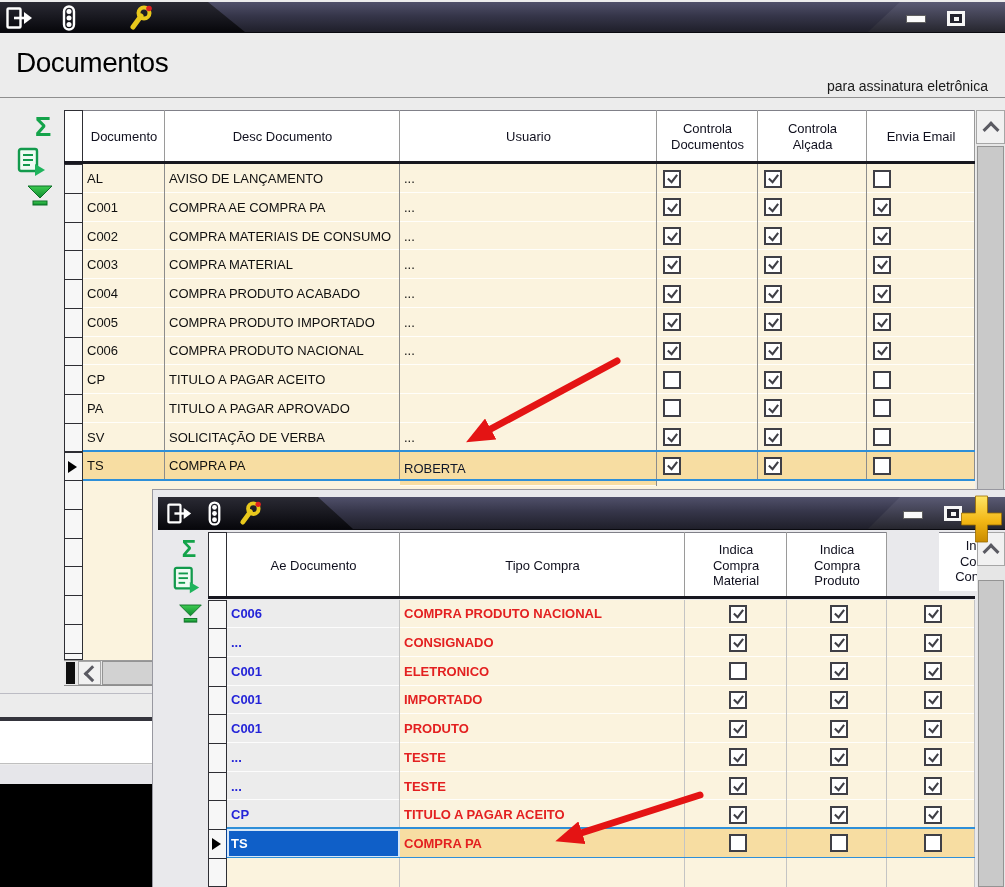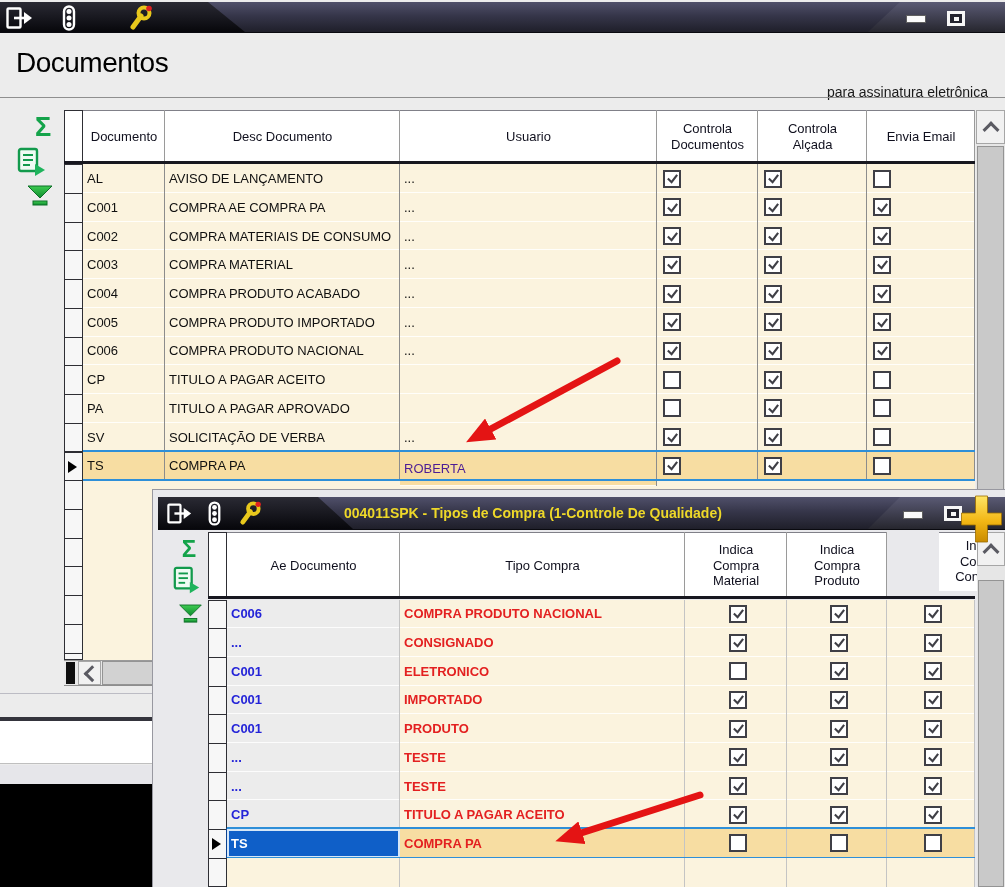--- a/index.html
+++ b/index.html
@@ -69,21 +69,21 @@
           <circle cx="23" cy="3.5" r="2.8" fill="#E02020"></circle>
         </svg>
     </span>
     <div class="abs btn-min" style="left:906px;top:13px;width:20px;height:8px;"></div>
     <div class="abs btn-max" style="left:947px;top:9px;width:18px;height:15px;">
         <div class="inner"></div>
       </div>
   </div>
 
   <div class="abs page-heading" style="left:16px;top:47px;">Documentos</div>
-  <div class="abs page-subtitle" style="right:17px;top:84px;">para assinatura eletrônica</div>
+  <div class="abs page-subtitle" style="right:17px;top:78px;">para assinatura eletrônica</div>
   <div class="abs rule" style="left:0;top:97px;width:1005px;height:1px;"></div>
 
   <div class="abs toolicon" style="left:26px;top:112px;width:34px;height:30px;">
     <span class="sigma">Σ</span>
   </div>
   <div class="abs toolicon" style="left:6px;top:145px;width:52px;height:34px;">
     <svg width="32" height="32" viewBox="0 0 32 32">
         <rect x="3" y="3" width="18" height="22" rx="2" fill="#EFFBF3" stroke="#129A4C" stroke-width="2.4"></rect>
         <line x1="7" y1="9" x2="17" y2="9" stroke="#129A4C" stroke-width="2"></line>
         <line x1="7" y1="14" x2="17" y2="14" stroke="#129A4C" stroke-width="2"></line>
@@ -350,21 +350,21 @@
         </div>
       </div>
       <div class="cell" style="position: absolute; box-sizing: border-box; left: 867px; top: 422.78px; width: 108px; height: 28.72px; background: rgb(251, 243, 222); box-shadow: rgb(140, 140, 140) -1px 0px 0px inset, rgba(255, 255, 255, 0.85) 0px -1px 0px inset;">
         <div class="ckbox" style="position: relative; box-sizing: border-box; margin-left: 2px;"></div>
       </div>
       <div class="selcell" style="position: absolute; box-sizing: border-box; left: 64px; top: 451.5px; width: 19px; height: 29.72px;">
         <div class="marker" style="position: absolute; box-sizing: border-box; left: 3px; top: 8.36px;"></div>
       </div>
       <div class="cell" style="position: absolute; box-sizing: border-box; left: 83px; top: 451.5px; width: 82px; height: 28.72px; background: rgb(247, 221, 162); box-shadow: rgb(140, 140, 140) -1px 0px 0px inset, rgba(255, 255, 255, 0.85) 0px -1px 0px inset; color: rgb(16, 16, 16);">TS</div>
       <div class="cell" style="position: absolute; box-sizing: border-box; left: 165px; top: 451.5px; width: 235px; height: 28.72px; background: rgb(247, 221, 162); box-shadow: rgb(140, 140, 140) -1px 0px 0px inset, rgba(255, 255, 255, 0.85) 0px -1px 0px inset; color: rgb(16, 16, 16);">COMPRA PA</div>
-      <div class="cell" style="position: absolute; box-sizing: border-box; left: 400px; top: 451.5px; width: 257px; height: 34px; background: rgb(247, 221, 162); box-shadow: rgb(140, 140, 140) -1px 0px 0px inset, rgba(255, 255, 255, 0.85) 0px -1px 0px inset; color: #4c1d95;">ROBERTA</div>
+      <div class="cell" style="position: absolute; box-sizing: border-box; left: 400px; top: 451.5px; width: 257px; height: 34px; background: rgb(247, 221, 162); box-shadow: rgb(140, 140, 140) -1px 0px 0px inset, rgba(255, 255, 255, 0.85) 0px -1px 0px inset; color: #0f172a;">ROBERTA</div>
       <div class="cell" style="position: absolute; box-sizing: border-box; left: 657px; top: 451.5px; width: 101px; height: 28.72px; background: rgb(247, 221, 162); box-shadow: rgb(140, 140, 140) -1px 0px 0px inset, rgba(255, 255, 255, 0.85) 0px -1px 0px inset;">
         <div class="ckbox" style="position: relative; box-sizing: border-box; margin-left: 2px;">
           <svg width="13" height="13" viewBox="0 0 14 14">
             <polyline points="2,7 6,11 12,3" fill="none" stroke="#3F3F46" stroke-width="2.3"></polyline>
           </svg>
         </div>
       </div>
       <div class="cell" style="position: absolute; box-sizing: border-box; left: 758px; top: 451.5px; width: 109px; height: 28.72px; background: rgb(247, 221, 162); box-shadow: rgb(140, 140, 140) -1px 0px 0px inset, rgba(255, 255, 255, 0.85) 0px -1px 0px inset;">
         <div class="ckbox" style="position: relative; box-sizing: border-box; margin-left: 2px;">
           <svg width="13" height="13" viewBox="0 0 14 14">
@@ -425,21 +425,20 @@
           <circle cx="11" cy="19.5" r="2.5" fill="#FFF"></circle>
         </svg>
     </span>
     <span class="abs" style="left:78px;top:4px;">
       <svg width="27" height="25" viewBox="0 0 28 26">
           <path d="M7 22 L15 11" stroke="#E8C81C" stroke-width="5" stroke-linecap="round"></path>
           <circle cx="18" cy="8" r="5.5" fill="none" stroke="#E8C81C" stroke-width="4"></circle>
           <circle cx="23" cy="3.5" r="2.8" fill="#E02020"></circle>
         </svg>
     </span>
-    <div class="tb-title" style="left:186px;width:552px;color:#EED829;font-weight:bold;">004011SPK - Tipos de Compra (1-Controle De Qualidade)</div>
     <div class="abs btn-min" style="left:745px;top:14px;width:20px;height:8px;"></div>
     <div class="abs btn-max" style="left:786px;top:9px;width:18px;height:15px;">
         <div class="inner"></div>
       </div>
   </div>
 
   <div class="abs toolicon" style="left:174px;top:536px;width:30px;height:26px;">
     <span class="sigma" style="font-size:24px;">Σ</span>
   </div>
   <div class="abs toolicon" style="left:166px;top:564px;width:42px;height:32px;">

